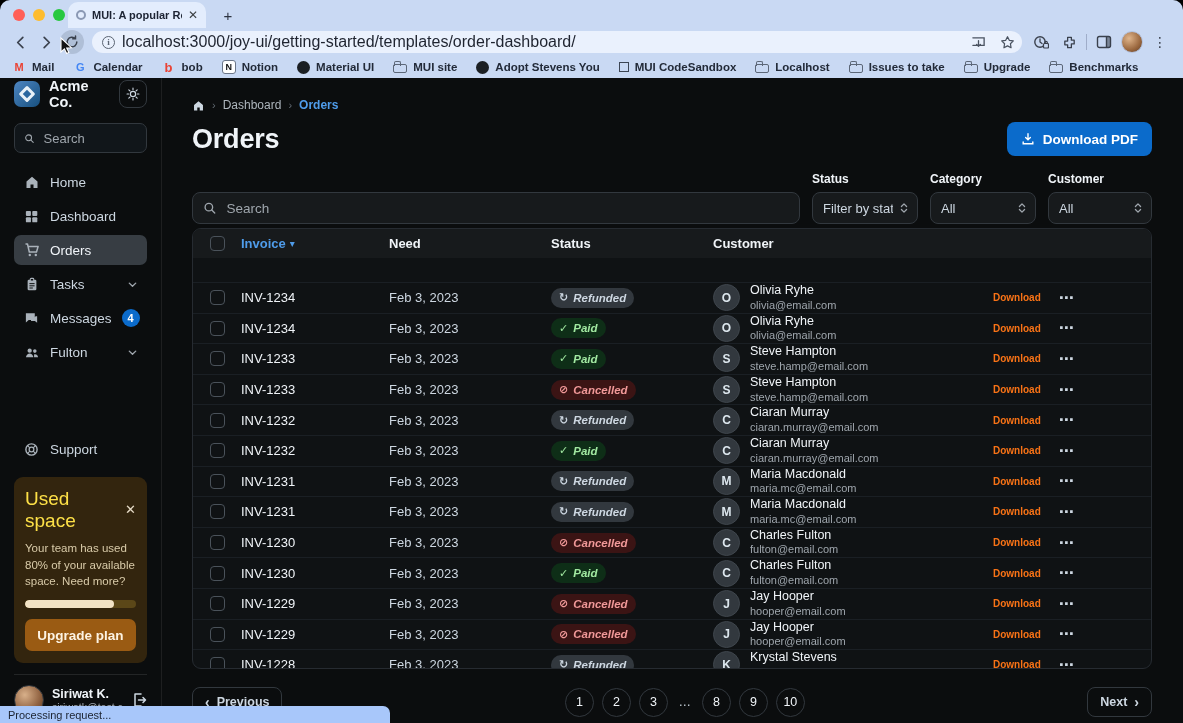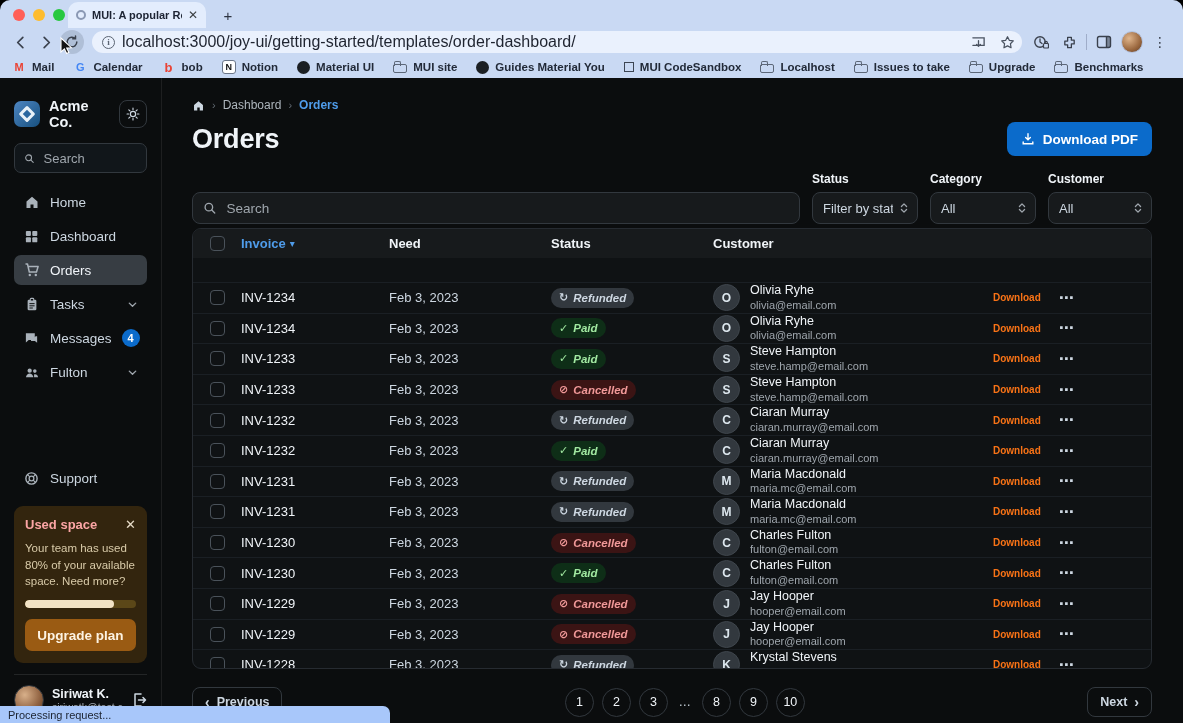--- a/index.html
+++ b/index.html
@@ -42,40 +42,40 @@
   .bm-ic[data-kind="folder"]::before{content:"";position:absolute;left:0;right:0;top:3px;bottom:0;border:1.3px solid #5c6778;border-radius:2px;}
   .bm-ic[data-kind="folder"]::after{content:"";position:absolute;top:0;left:1px;width:5px;height:4px;border:1.3px solid #5c6778;border-bottom:none;border-radius:2px 2px 0 0;}
 
   
   .cursor{position:absolute;left:57px;top:37px;z-index:60;pointer-events:none;}
 
   
   .page{flex:1;display:flex;background:#0b0d0e;color:#f0f4f8;position:relative;min-height:0;}
 
   
-  .sidebar{width:162px;flex:0 0 auto;border-right:1px solid rgba(255,255,255,.08);padding:20px 14px 8px;box-sizing:border-box;display:flex;flex-direction:column;min-height:0;}
+  .sidebar{width:162px;flex:0 0 auto;border-right:1px solid rgba(255,255,255,.08);padding:0 14px 8px;box-sizing:border-box;display:flex;flex-direction:column;min-height:0;}
   .brand-row{display:flex;align-items:center;gap:9px;}
   .logo{width:26px;height:26px;border-radius:7px;background:linear-gradient(135deg,#4e86c2,#17507f);position:relative;flex:0 0 auto;}
   .logo::before{content:"";position:absolute;inset:7px;background:#e9f1f8;transform:rotate(45deg);border-radius:1.5px;}
   .logo::after{content:"";position:absolute;inset:10px;background:#2a669f;transform:rotate(45deg);}
   .brand-name{font-size:14.5px;font-weight:700;flex:1;}
   .theme-btn{width:28px;height:28px;border:1px solid #32383e;border-radius:8px;display:flex;align-items:center;justify-content:center;color:#cdd7e1;box-sizing:border-box;background:transparent;}
   .side-search{margin-top:13px;height:30px;border:1px solid #32383e;border-radius:7px;background:#11161a;display:flex;align-items:center;gap:7px;padding:0 9px;box-sizing:border-box;}
   .side-search input{background:transparent;border:none;outline:none;color:#cdd7e1;font-size:13px;width:100%;font-family:inherit;}
   .side-search input::placeholder{color:#9fa6ad;}
   .nav{margin-top:14px;display:flex;flex-direction:column;gap:4px;}
   .nav-item{height:30px;display:flex;align-items:center;gap:10px;padding:0 9px;border-radius:7px;color:#cdd7e1;font-size:13.5px;}
   .nav-item .n-ic{width:17px;display:flex;justify-content:center;color:#aab2ba;flex:0 0 auto;}
   .nav-item.active{background:#373d43;color:#f0f4f8;}
   .nav-item .chev{margin-left:auto;color:#9fa6ad;display:flex;}
   .badge{margin-left:auto;min-width:18px;height:18px;border-radius:50%;background:#0b6bcb;color:#fff;font-size:11px;font-weight:600;display:flex;align-items:center;justify-content:center;}
   .side-spacer{flex:1;}
   .used-card{margin-top:12px;background:#33250e;border-radius:9px;padding:11px 11px 12px;box-sizing:border-box;}
   .used-head{display:flex;align-items:center;justify-content:space-between;}
-  .used-title{font-size:13px;font-weight:700;color:#fca5a5;}
+  .used-title{font-size:19px;font-weight:400;color:#fde047;}
   .used-close{color:#e8ddc9;font-size:13px;line-height:1;}
   .used-body{margin-top:8px;font-size:11.5px;line-height:1.45;color:#d9cba9;}
   .used-bar{margin-top:10px;height:8px;border-radius:4px;background:#5b4718;overflow:hidden;}
   .used-fill{height:100%;border-radius:4px;background:#f2e3c5;}
   .upgrade-btn{margin-top:11px;width:100%;height:32px;border:none;border-radius:7px;background:#9a5b13;color:#fdf3e3;font-size:13.5px;font-weight:700;font-family:inherit;}
   .user-row{margin-top:11px;border-top:1px solid rgba(255,255,255,.1);padding-top:10px;display:flex;align-items:center;gap:8px;}
   .user-avatar{width:30px;height:30px;border-radius:50%;background:radial-gradient(circle at 35% 32%,#d8b08a,#8f6140 60%,#503823);border:1px solid #32383e;box-sizing:border-box;flex:0 0 auto;}
   .user-meta{flex:1;min-width:0;}
   .user-name{font-size:12.5px;font-weight:700;color:#f0f4f8;}
   .user-email{font-size:10.5px;color:#9fa6ad;white-space:nowrap;overflow:hidden;}
@@ -248,21 +248,21 @@
           <span>Material UI</span>
         </span>
 
         <span class="bm-item">
           <span class="bm-ic" data-kind="folder"></span>
           <span>MUI site</span>
         </span>
 
         <span class="bm-item">
           <span class="bm-ic" data-kind="github"></span>
-          <span>Guides Material You</span>
+          <span>Adopt Stevens You</span>
         </span>
 
         <span class="bm-item">
           <span class="bm-ic" data-kind="codesandbox"></span>
           <span>MUI CodeSandbox</span>
         </span>
 
         <span class="bm-item">
           <span class="bm-ic" data-kind="folder"></span>
           <span>Localhost</span>

